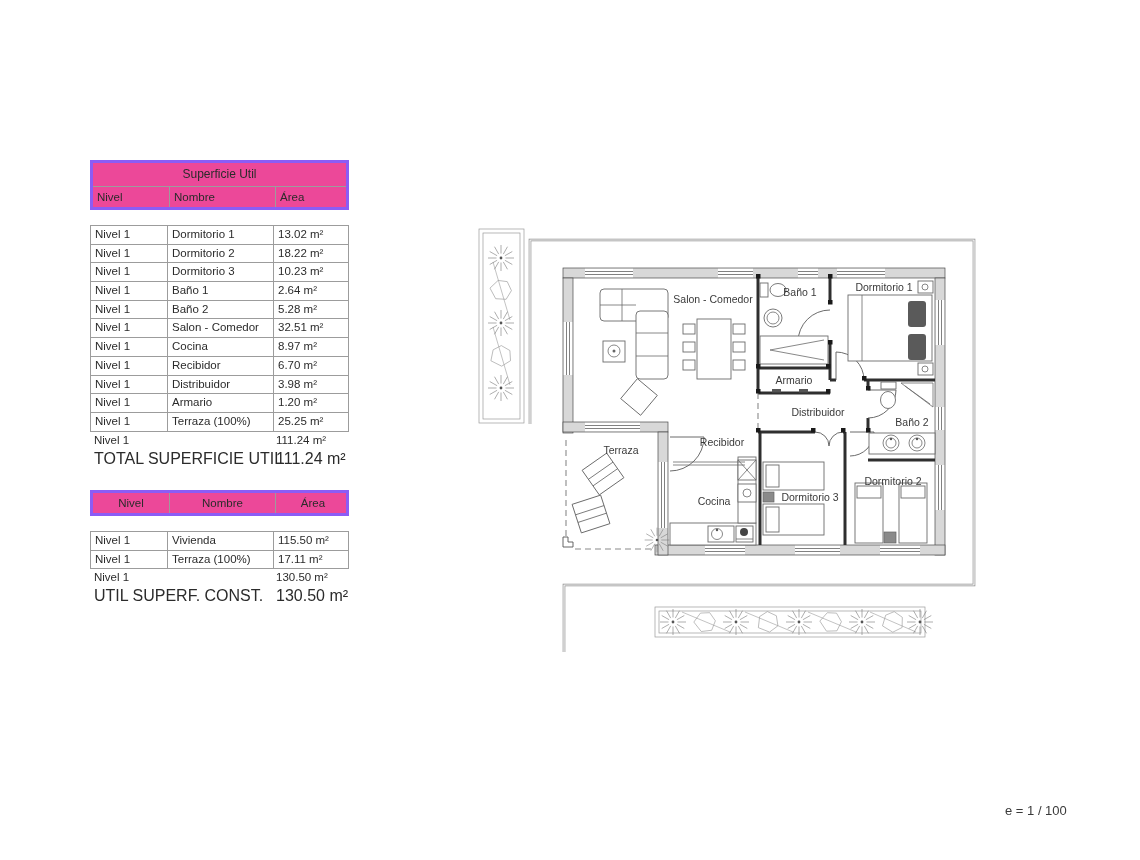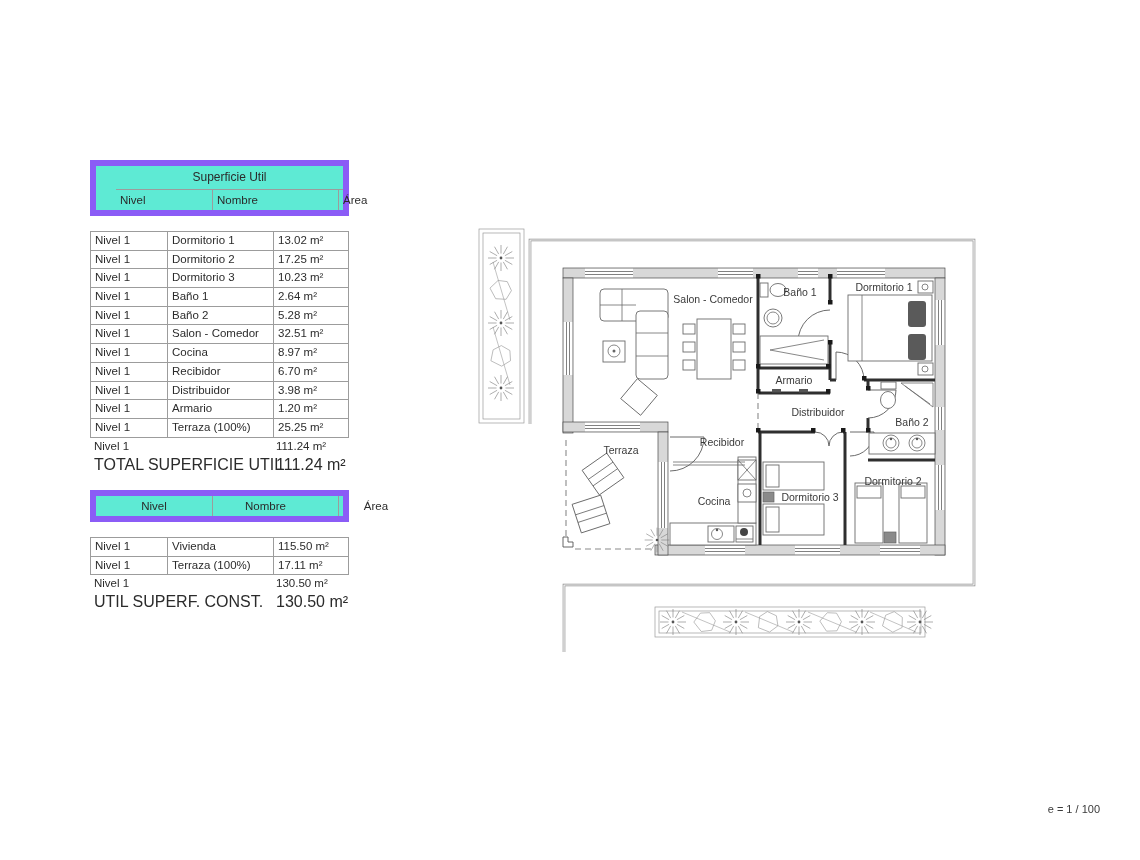--- a/index.html
+++ b/index.html
@@ -3,39 +3,39 @@
 <meta charset="utf-8">
 <style>
   html,body{margin:0;padding:0;}
   body{
     width:1140px;height:860px;position:relative;overflow:hidden;
     background:#ffffff;
     font-family:"Liberation Sans", sans-serif;
     color:#2b2b2b;
   }
   .tbl{position:absolute;}
-  .t-box{border:6px solid #8b5cf6;background:#5eead4;padding-left:20px;}
+  .t-box{border:3px solid #8b5cf6;background:#ec4899;}
   .t-title{
     height:23px;line-height:23px;text-align:center;font-size:12px;
     border-bottom:1px solid #9c9c9c;
   }
-  .t-head{display:grid;grid-template-columns:76px 106px 75px;gap:20px;}
+  .t-head{display:grid;grid-template-columns:76px 106px 75px;}
   .t-head .cell{height:20px;line-height:20px;font-size:11.5px;padding-left:4px;}
   .t-head .cell + .cell{border-left:1px solid #9c9c9c;}
   .t-head.centered .cell{text-align:center;padding-left:0;}
   .t-grid{border:1px solid #9c9c9c;margin-top:15px;background:#fff;}
   .t-row{display:grid;grid-template-columns:76px 106px 75px;height:17.7px;}
   .t-row + .t-row{border-top:1px solid #9c9c9c;}
   .t-row .cell{line-height:17.7px;font-size:11.5px;padding-left:4px;overflow:hidden;white-space:nowrap;}
   .t-row .cell + .cell{border-left:1px solid #9c9c9c;}
   .t-sub{display:grid;grid-template-columns:76px 106px 75px;height:17px;}
   .t-sub .cell{line-height:17px;font-size:11.5px;padding-left:4px;}
   .t-total{display:grid;grid-template-columns:182px 75px;height:20px;}
   .t-total .cell{line-height:20px;font-size:16px;padding-left:4px;white-space:nowrap;}
-  .scale-note{position:absolute;left:1005px;top:803px;width:95px;text-align:right;font-size:11px;color:#3a3a3a;}
+  .scale-note{position:absolute;left:1005px;top:803px;width:95px;text-align:left;font-size:13px;color:#3a3a3a;}
   svg text{font-family:"Liberation Sans", sans-serif;font-size:10.5px;fill:#3a3a3a;}
   .wall{fill:#d8d8d8;stroke:#4a4a4a;stroke-width:0.7;}
   .winrect{fill:#ffffff;stroke:none;}
   .winline{stroke:#4a4a4a;stroke-width:0.7;}
   .iwall{stroke:#2f2f2f;stroke-width:3;fill:none;}
   .furn{stroke:#6a6a6a;stroke-width:0.9;fill:#ffffff;}
   .furnln{stroke:#6a6a6a;stroke-width:0.8;fill:none;}
   .arc{stroke:#5a5a5a;stroke-width:0.9;fill:none;}
   .dash{stroke:#8a8a8a;stroke-width:1.1;fill:none;stroke-dasharray:6 4;}
   .bndry{stroke:#8a8a8a;stroke-width:2.6;fill:none;}
@@ -58,21 +58,21 @@
   </div>
   <div class="t-grid">
     <div class="t-row">
         <div class="cell">Nivel 1</div>
         <div class="cell">Dormitorio 1</div>
         <div class="cell">13.02 m²</div>
       </div>
     <div class="t-row">
         <div class="cell">Nivel 1</div>
         <div class="cell">Dormitorio 2</div>
-        <div class="cell">17.25 m²</div>
+        <div class="cell">18.22 m²</div>
       </div>
     <div class="t-row">
         <div class="cell">Nivel 1</div>
         <div class="cell">Dormitorio 3</div>
         <div class="cell">10.23 m²</div>
       </div>
     <div class="t-row">
         <div class="cell">Nivel 1</div>
         <div class="cell">Baño 1</div>
         <div class="cell">2.64 m²</div>

